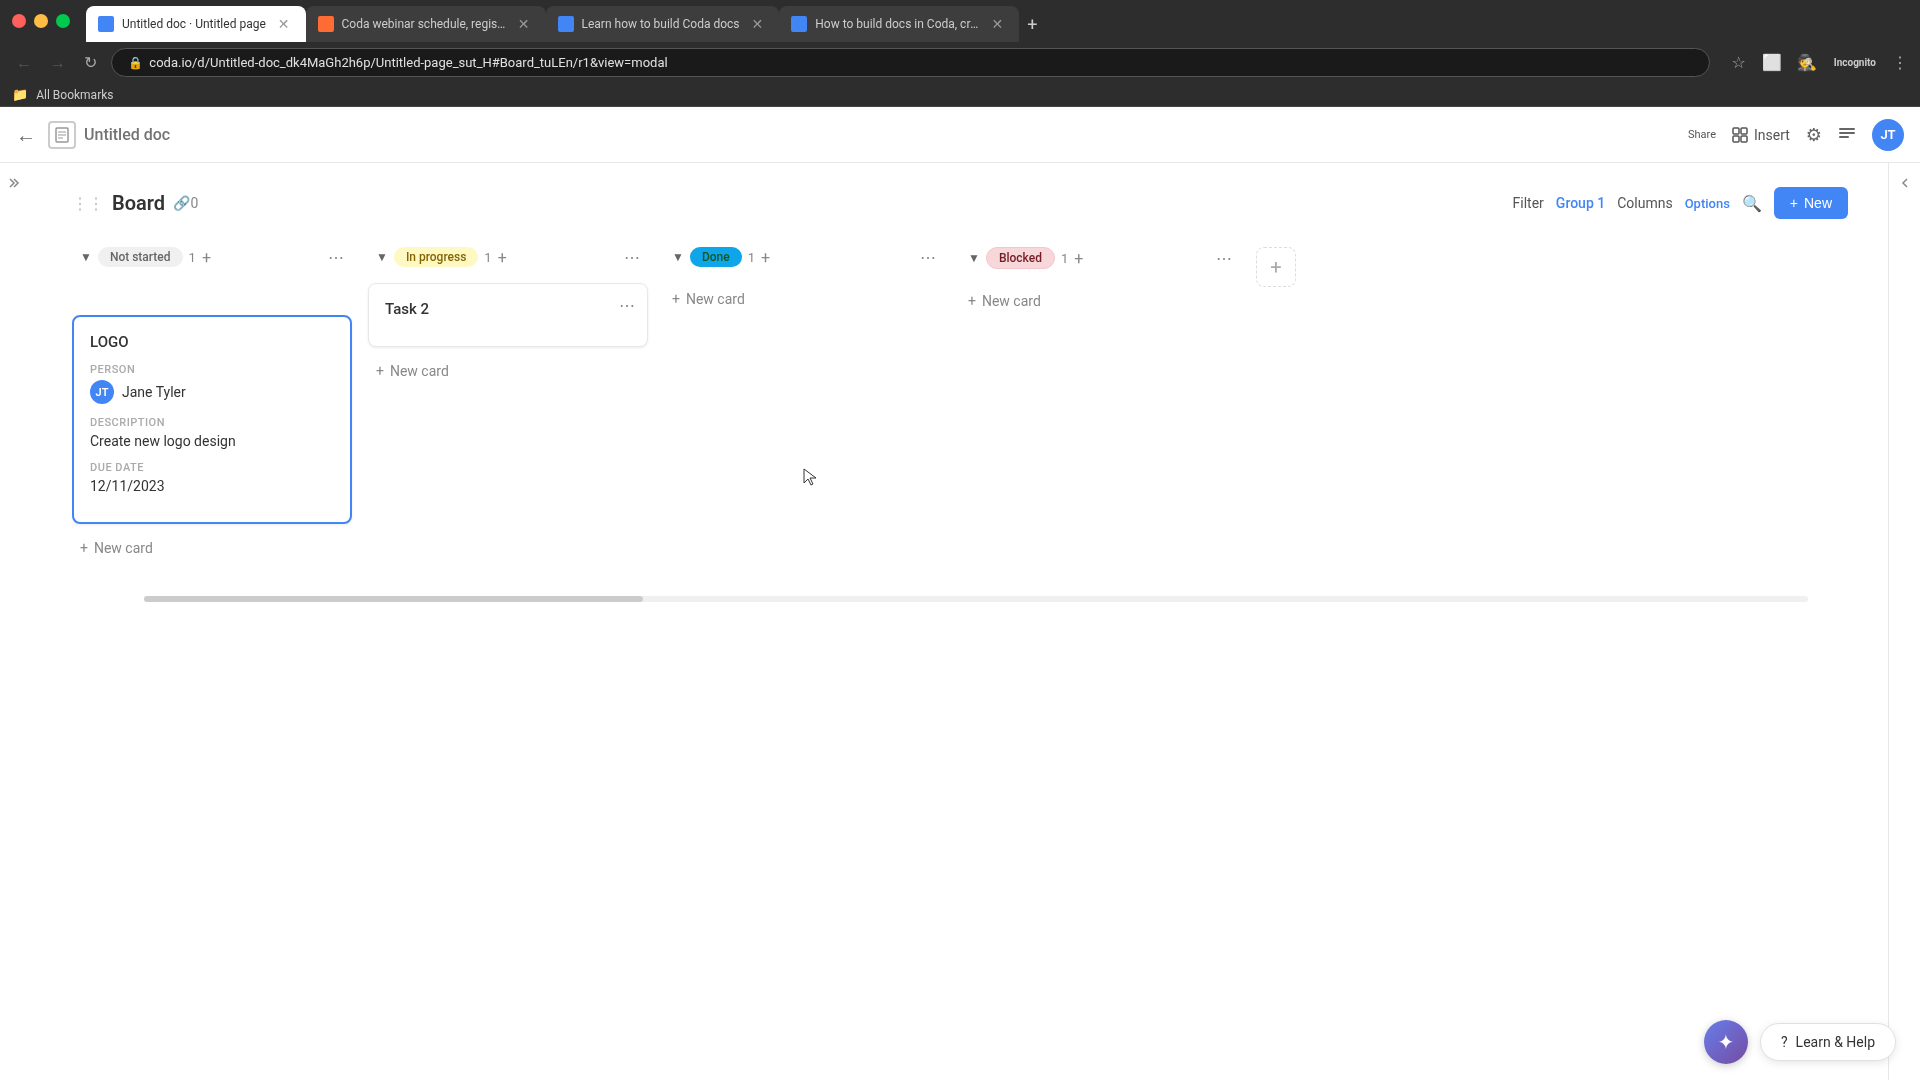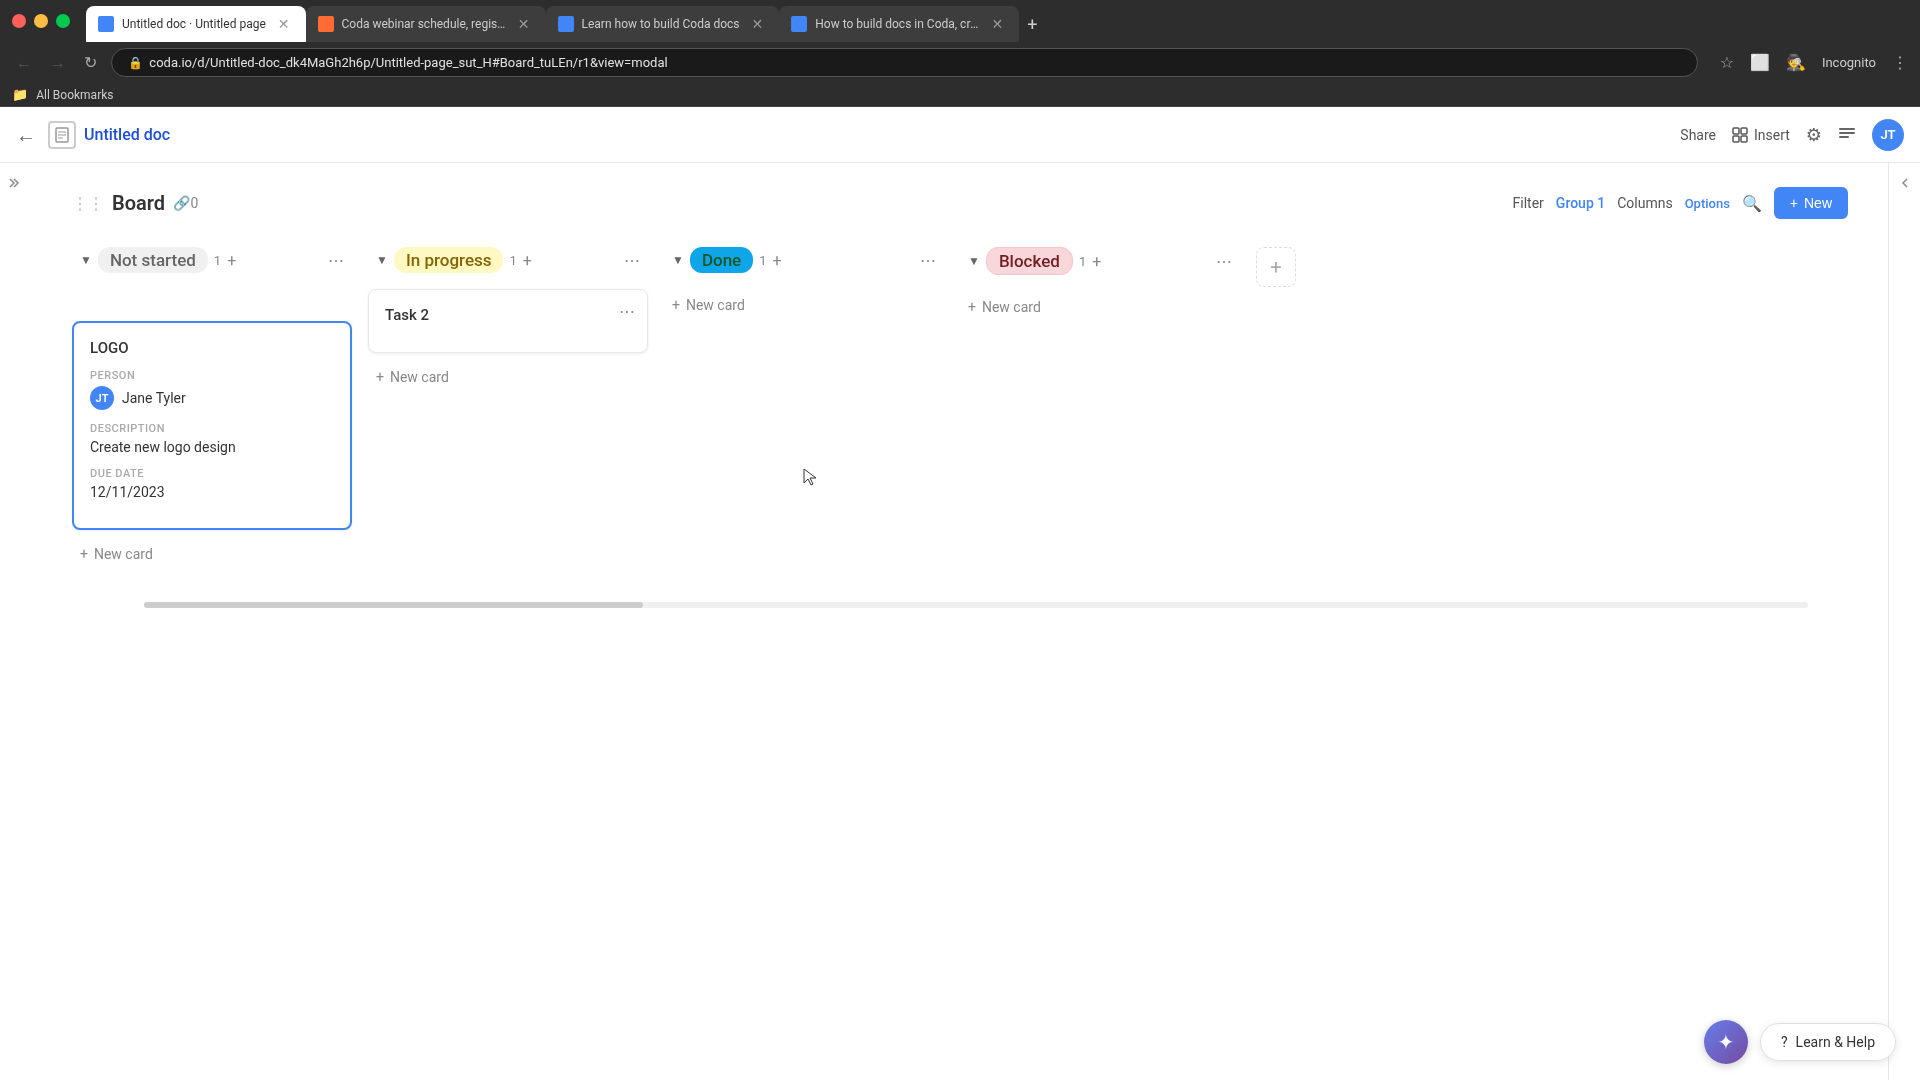--- a/index.html
+++ b/index.html
@@ -30,24 +30,24 @@
     .address-bar-right { display: flex; gap: 16px; align-items: center; margin-left: 12px; }
     .addr-icon { color: #aaa; font-size: 16px; cursor: pointer; }
     .bookmarks-area { background: #2d2d2d; padding: 4px 12px; border-bottom: 1px solid #444; display: flex; align-items: center; gap: 8px; }
     .bookmark-icon { color: #aaa; font-size: 13px; }
     .bookmarks-label { color: #ccc; font-size: 12px; }
 
     
     .app-header { display: flex; align-items: center; padding: 0 16px; height: 56px; border-bottom: 1px solid #e8e8e8; background: #fff; }
     .back-btn { color: #666; font-size: 20px; cursor: pointer; margin-right: 12px; }
     .doc-icon { width: 28px; height: 28px; border: 2px solid #ccc; border-radius: 4px; display: flex; align-items: center; justify-content: center; color: #666; font-size: 14px; margin-right: 8px; }
-    .doc-title { font-size: 16px; font-weight: 500; color: #1d4ed8; }
+    .doc-title { font-size: 16px; font-weight: 500; color: #737373; }
     .header-spacer { flex: 1; }
     .header-actions { display: flex; align-items: center; gap: 16px; }
-    .share-btn { font-size: 14px; color: #555; cursor: pointer; margin-left: 24px; }
+    .share-btn { font-size: 11px; color: #555; cursor: pointer; margin-left: 24px; }
     .insert-btn { display: flex; align-items: center; gap: 6px; font-size: 14px; color: #555; cursor: pointer; }
     .settings-btn { color: #666; font-size: 18px; cursor: pointer; }
     .view-btn { color: #666; font-size: 18px; cursor: pointer; }
     .avatar { width: 32px; height: 32px; border-radius: 50%; background: #4285f4; display: flex; align-items: center; justify-content: center; color: white; font-size: 13px; font-weight: 600; cursor: pointer; }
 
     
     .main-layout { display: flex; height: calc(1080px - 56px - 80px); }
 
     
     .sidebar-toggle { width: 32px; display: flex; align-items: flex-start; padding-top: 12px; justify-content: center; cursor: pointer; color: #888; font-size: 16px; }
@@ -68,21 +68,21 @@
     .columns-btn { color: #555; font-size: 14px; cursor: pointer; }
     .options-btn { color: #4285f4; font-size: 13px; cursor: pointer; font-weight: 500; }
     .search-icon-btn { color: #555; font-size: 16px; cursor: pointer; }
     .new-btn { display: flex; align-items: center; gap: 6px; background: #4285f4; color: white; border: none; border-radius: 6px; padding: 8px 16px; font-size: 14px; font-weight: 500; cursor: pointer; }
 
     
     .board-columns { display: flex; gap: 16px; overflow-x: auto; padding-bottom: 16px; }
     .board-column { min-width: 280px; width: 280px; }
     .column-header { display: flex; align-items: center; padding: 8px; border-radius: 6px; margin-bottom: 8px; gap: 6px; }
     .column-toggle { color: #666; font-size: 12px; cursor: pointer; }
-    .column-badge { padding: 3px 12px; border-radius: 12px; font-size: 17px; font-weight: 500; }
+    .column-badge { padding: 3px 12px; border-radius: 12px; font-size: 12px; font-weight: 500; }
     .badge-not-started { background: #f0f0f0; color: #666; }
     .badge-in-progress { background: #fef9c3; color: #856404; }
     .badge-done { background: #0ea5e9; color: #155724; }
     .badge-blocked { background: #f8d7da; color: #721c24; border: 1px solid #f5c6cb; }
     .column-count { color: #888; font-size: 13px; }
     .column-add { color: #888; font-size: 16px; cursor: pointer; }
     .column-more { color: #888; font-size: 16px; cursor: pointer; margin-left: auto; }
 
     
     .board-card { background: #fff; border: 1px solid #e8e8e8; border-radius: 8px; padding: 16px; margin-bottom: 8px; box-shadow: 0 1px 3px rgba(0,0,0,0.08); position: relative; }
@@ -149,21 +149,21 @@
     <span class="nav-btn disabled">→</span>
     <span class="nav-btn">↻</span>
     <div class="address-bar">
       <span class="address-bar-lock">🔒</span>
       <span class="address-text">coda.io/d/Untitled-doc_dk4MaGh2h6p/Untitled-page_sut_H#Board_tuLEn/r1&amp;view=modal</span>
     </div>
     <div class="address-bar-right">
       <span class="addr-icon">☆</span>
       <span class="addr-icon">⬜</span>
       <span class="addr-icon" style="color:#ccc;">🕵</span>
-      <span style="color:#ccc; font-size:13px;">Incognito</span>
+      <span style="color:#ccc; font-size:10px;font-weight:bold;">Incognito</span>
       <span class="addr-icon">⋮</span>
     </div>
   </div>
 
   <div class="bookmarks-area">
     <span class="bookmark-icon">📁</span>
     <span class="bookmarks-label">All Bookmarks</span>
   </div>
 </div>
 

